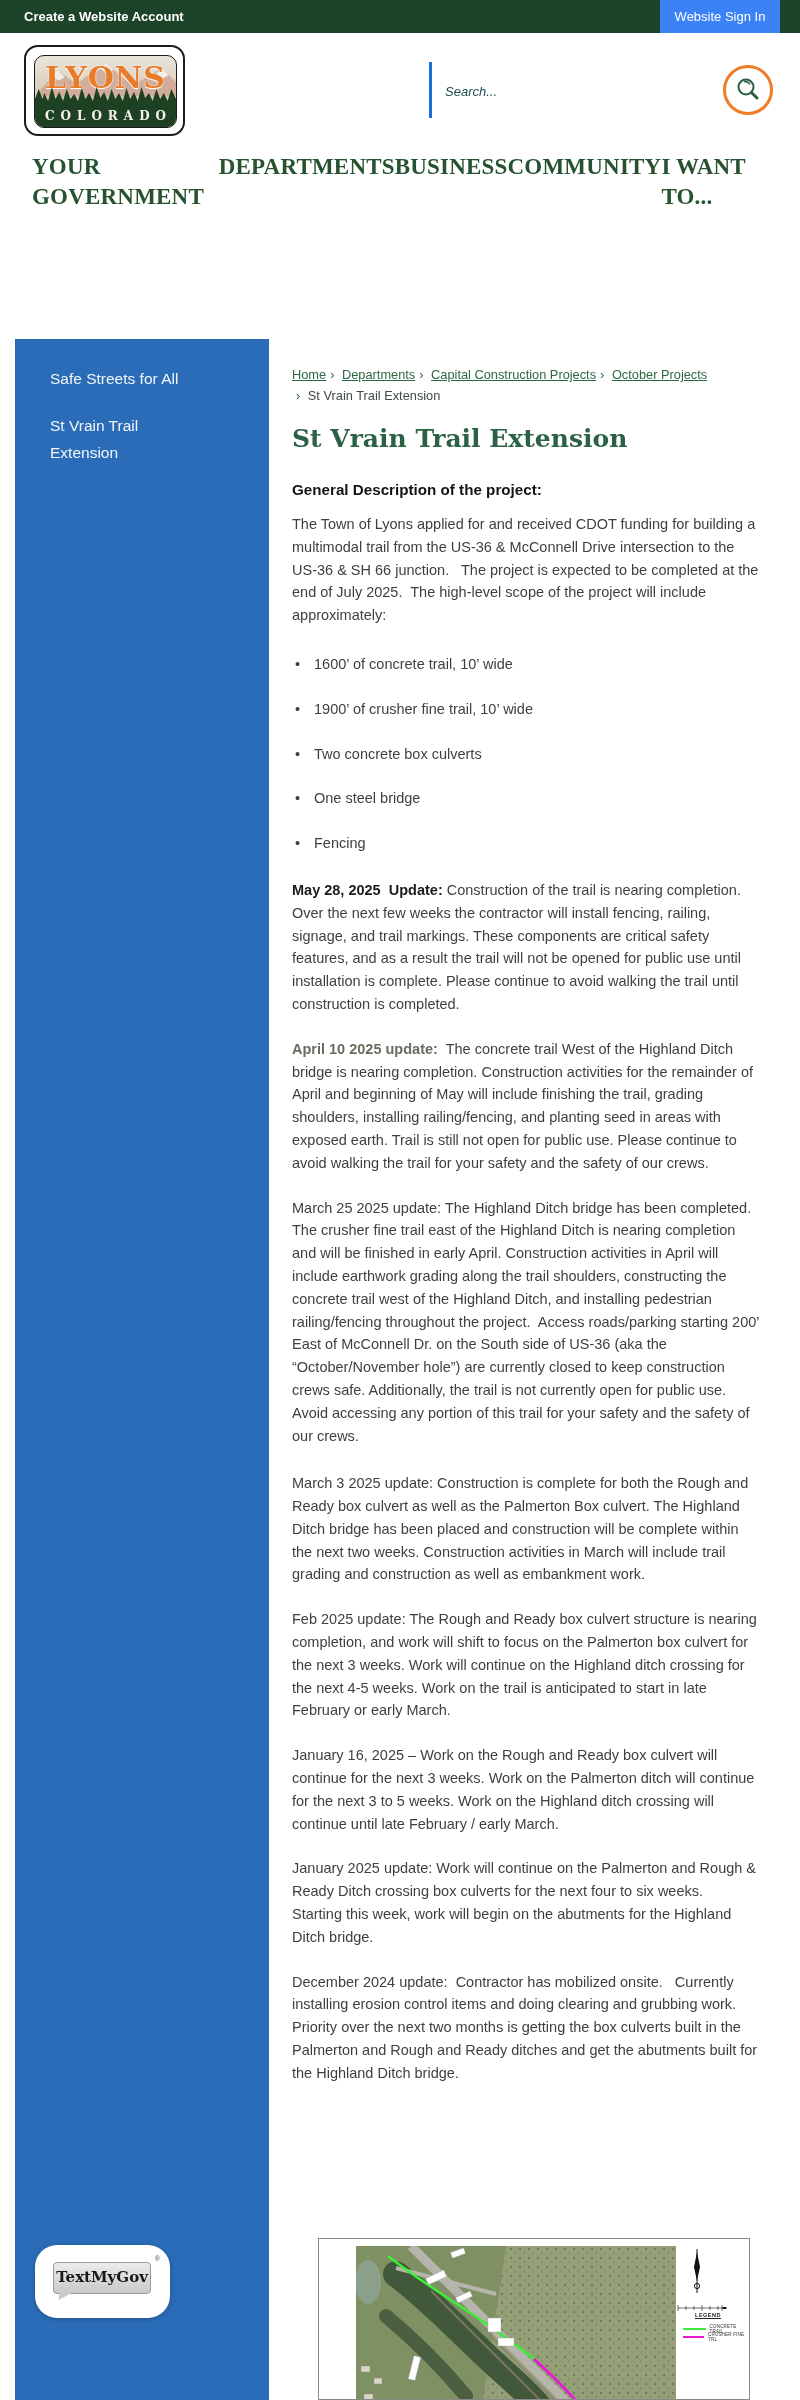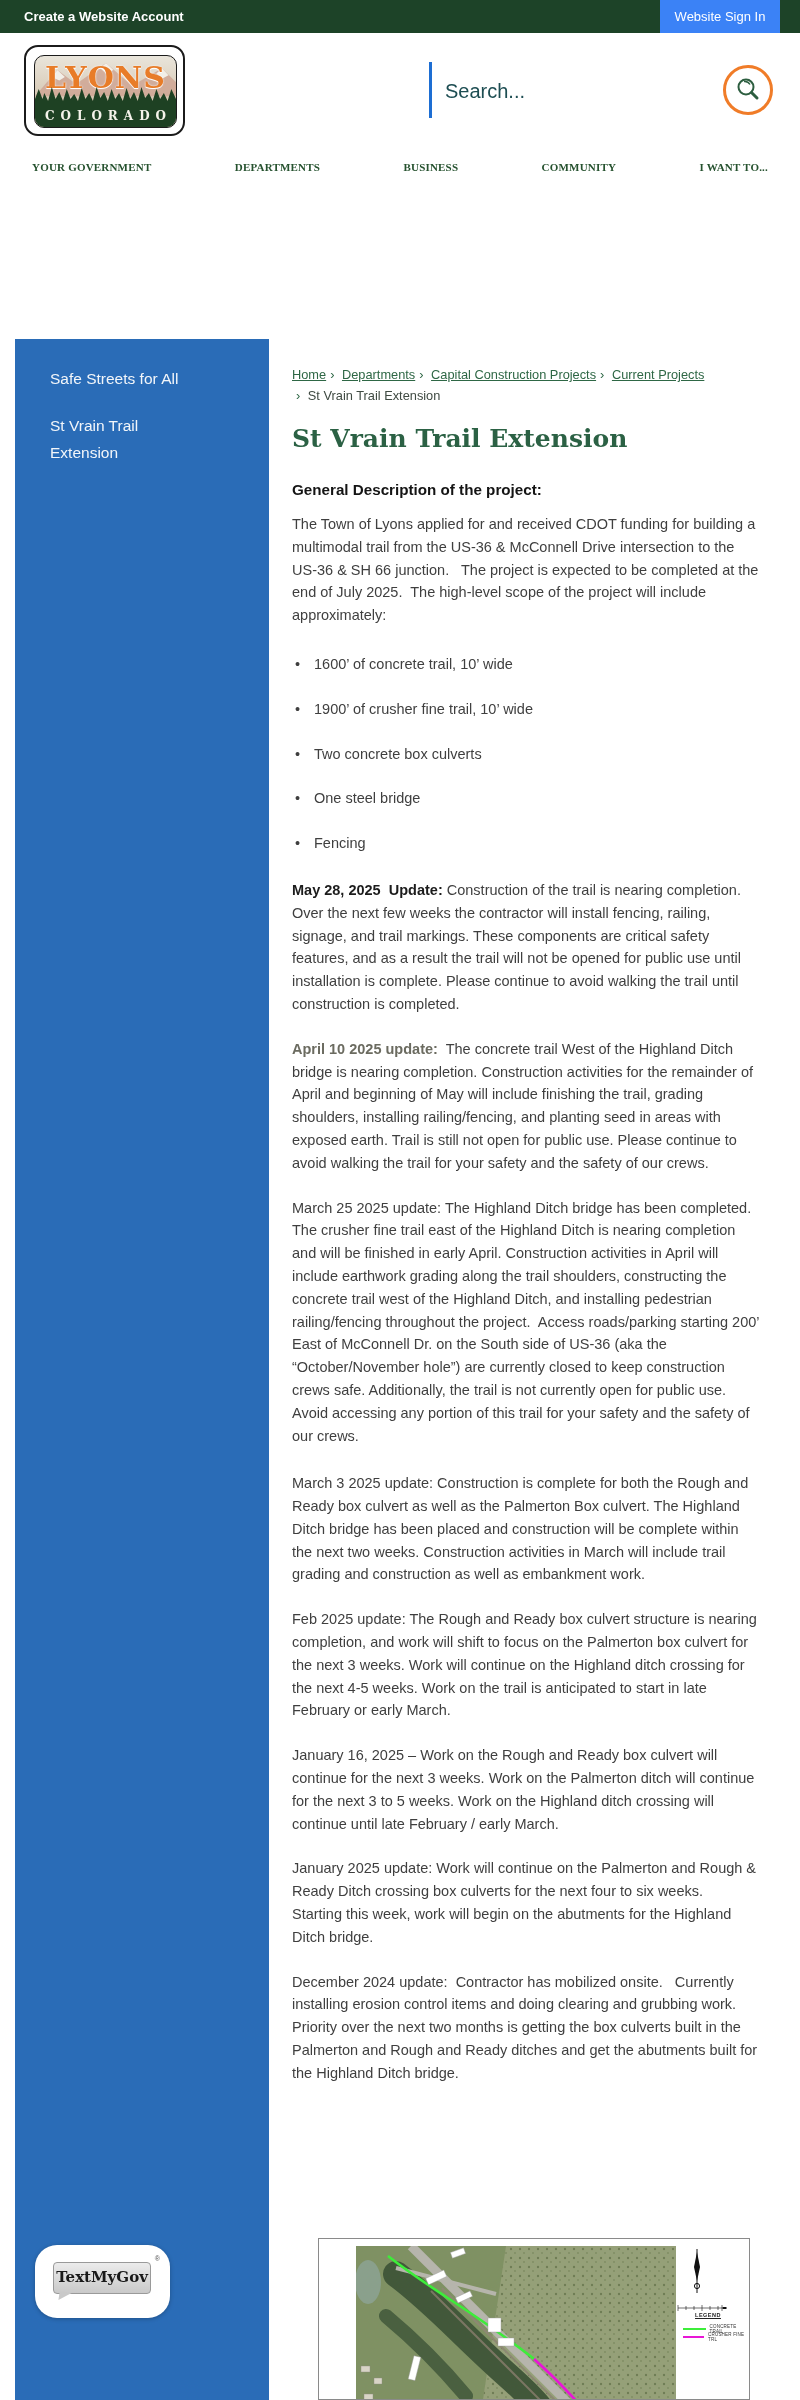--- a/index.html
+++ b/index.html
@@ -22,30 +22,30 @@
   .logo-mtn{position:absolute;left:0;top:0;width:100%;height:100%;}
   .logo-lyons{position:absolute;left:0;top:4px;width:100%;text-align:center;
         font-family:"DejaVu Serif",serif;font-weight:bold;font-size:30px;color:#e87c28;
         text-shadow:0 1px 0 #fff,0 0 2px #fff;letter-spacing:1px;}
   .logo-green{position:absolute;left:0;bottom:0;width:100%;height:44px;}
   .logo-colorado{position:absolute;left:0;bottom:4px;width:100%;text-align:center;
         font-family:"DejaVu Serif",serif;font-weight:bold;font-size:12px;letter-spacing:6px;
         color:#f5f3ea;text-indent:6px;}
   .search-divider{position:absolute;left:429px;top:29px;width:3px;height:56px;background:#1d6ed3;}
   .search-input{position:absolute;left:443px;top:42px;width:250px;height:30px;border:none;outline:none;
-        font-size:20px;color:#1d4d52;font-family:"Liberation Sans",sans-serif;background:transparent;}
+        font-size:13px;color:#1d4d52;font-family:"Liberation Sans",sans-serif;background:transparent;font-style:italic;}
   .search-input::placeholder{color:#1d4d52;opacity:1;}
   .search-btn{position:absolute;left:723px;top:32px;width:50px;height:50px;border-radius:50%;
         border:3px solid #f07c28;background:#ffffff;box-sizing:border-box;cursor:pointer;
         display:flex;align-items:center;justify-content:center;}
 
   
   .nav{position:absolute;left:0;top:152px;width:800px;height:30px;display:flex;
        justify-content:space-between;padding:0 32px;box-sizing:border-box;}
-  .nav a{font-family:"Liberation Serif",serif;font-weight:bold;font-size:11px;
+  .nav a{font-family:"Liberation Serif",serif;font-weight:bold;font-size:23px;
        color:#26522f;text-decoration:none;line-height:30px;letter-spacing:0.2px;cursor:pointer;}
 
   
   .sidebar{position:absolute;left:15px;top:339px;width:254px;height:2061px;background:#2a6cb7;}
   .sidebar a{display:block;color:#f2f6fa;font-size:15.5px;line-height:27px;
        text-decoration:none;cursor:pointer;}
   .sb1{padding:26px 35px 0 35px;}
   .sb2{padding:20px 35px 0 35px;width:140px;}
   .tmg{position:absolute;left:20px;top:1906px;width:135px;height:73px;background:#ffffff;
        border-radius:22px;box-shadow:0 1px 4px rgba(0,0,0,.25);cursor:pointer;}
@@ -141,21 +141,21 @@
     <div class="tmg-r">®</div>
   </div>
 </div>
 
 <div class="main">
   <div class="crumbs">
     <div>
       <a>Home</a><span class="sep">›</span>
       <a>Departments</a><span class="sep">›</span>
       <a>Capital Construction Projects</a><span class="sep">›</span>
-      <a>Current Projects</a>
+      <a>October Projects</a>
     </div>
     <div>
       <span class="sep">›</span>
       <span>St Vrain Trail Extension</span>
     </div>
   </div>
 
   <h1 class="page-title">St Vrain Trail Extension</h1>
 
   <div class="section-heading">General Description of the project:</div>

